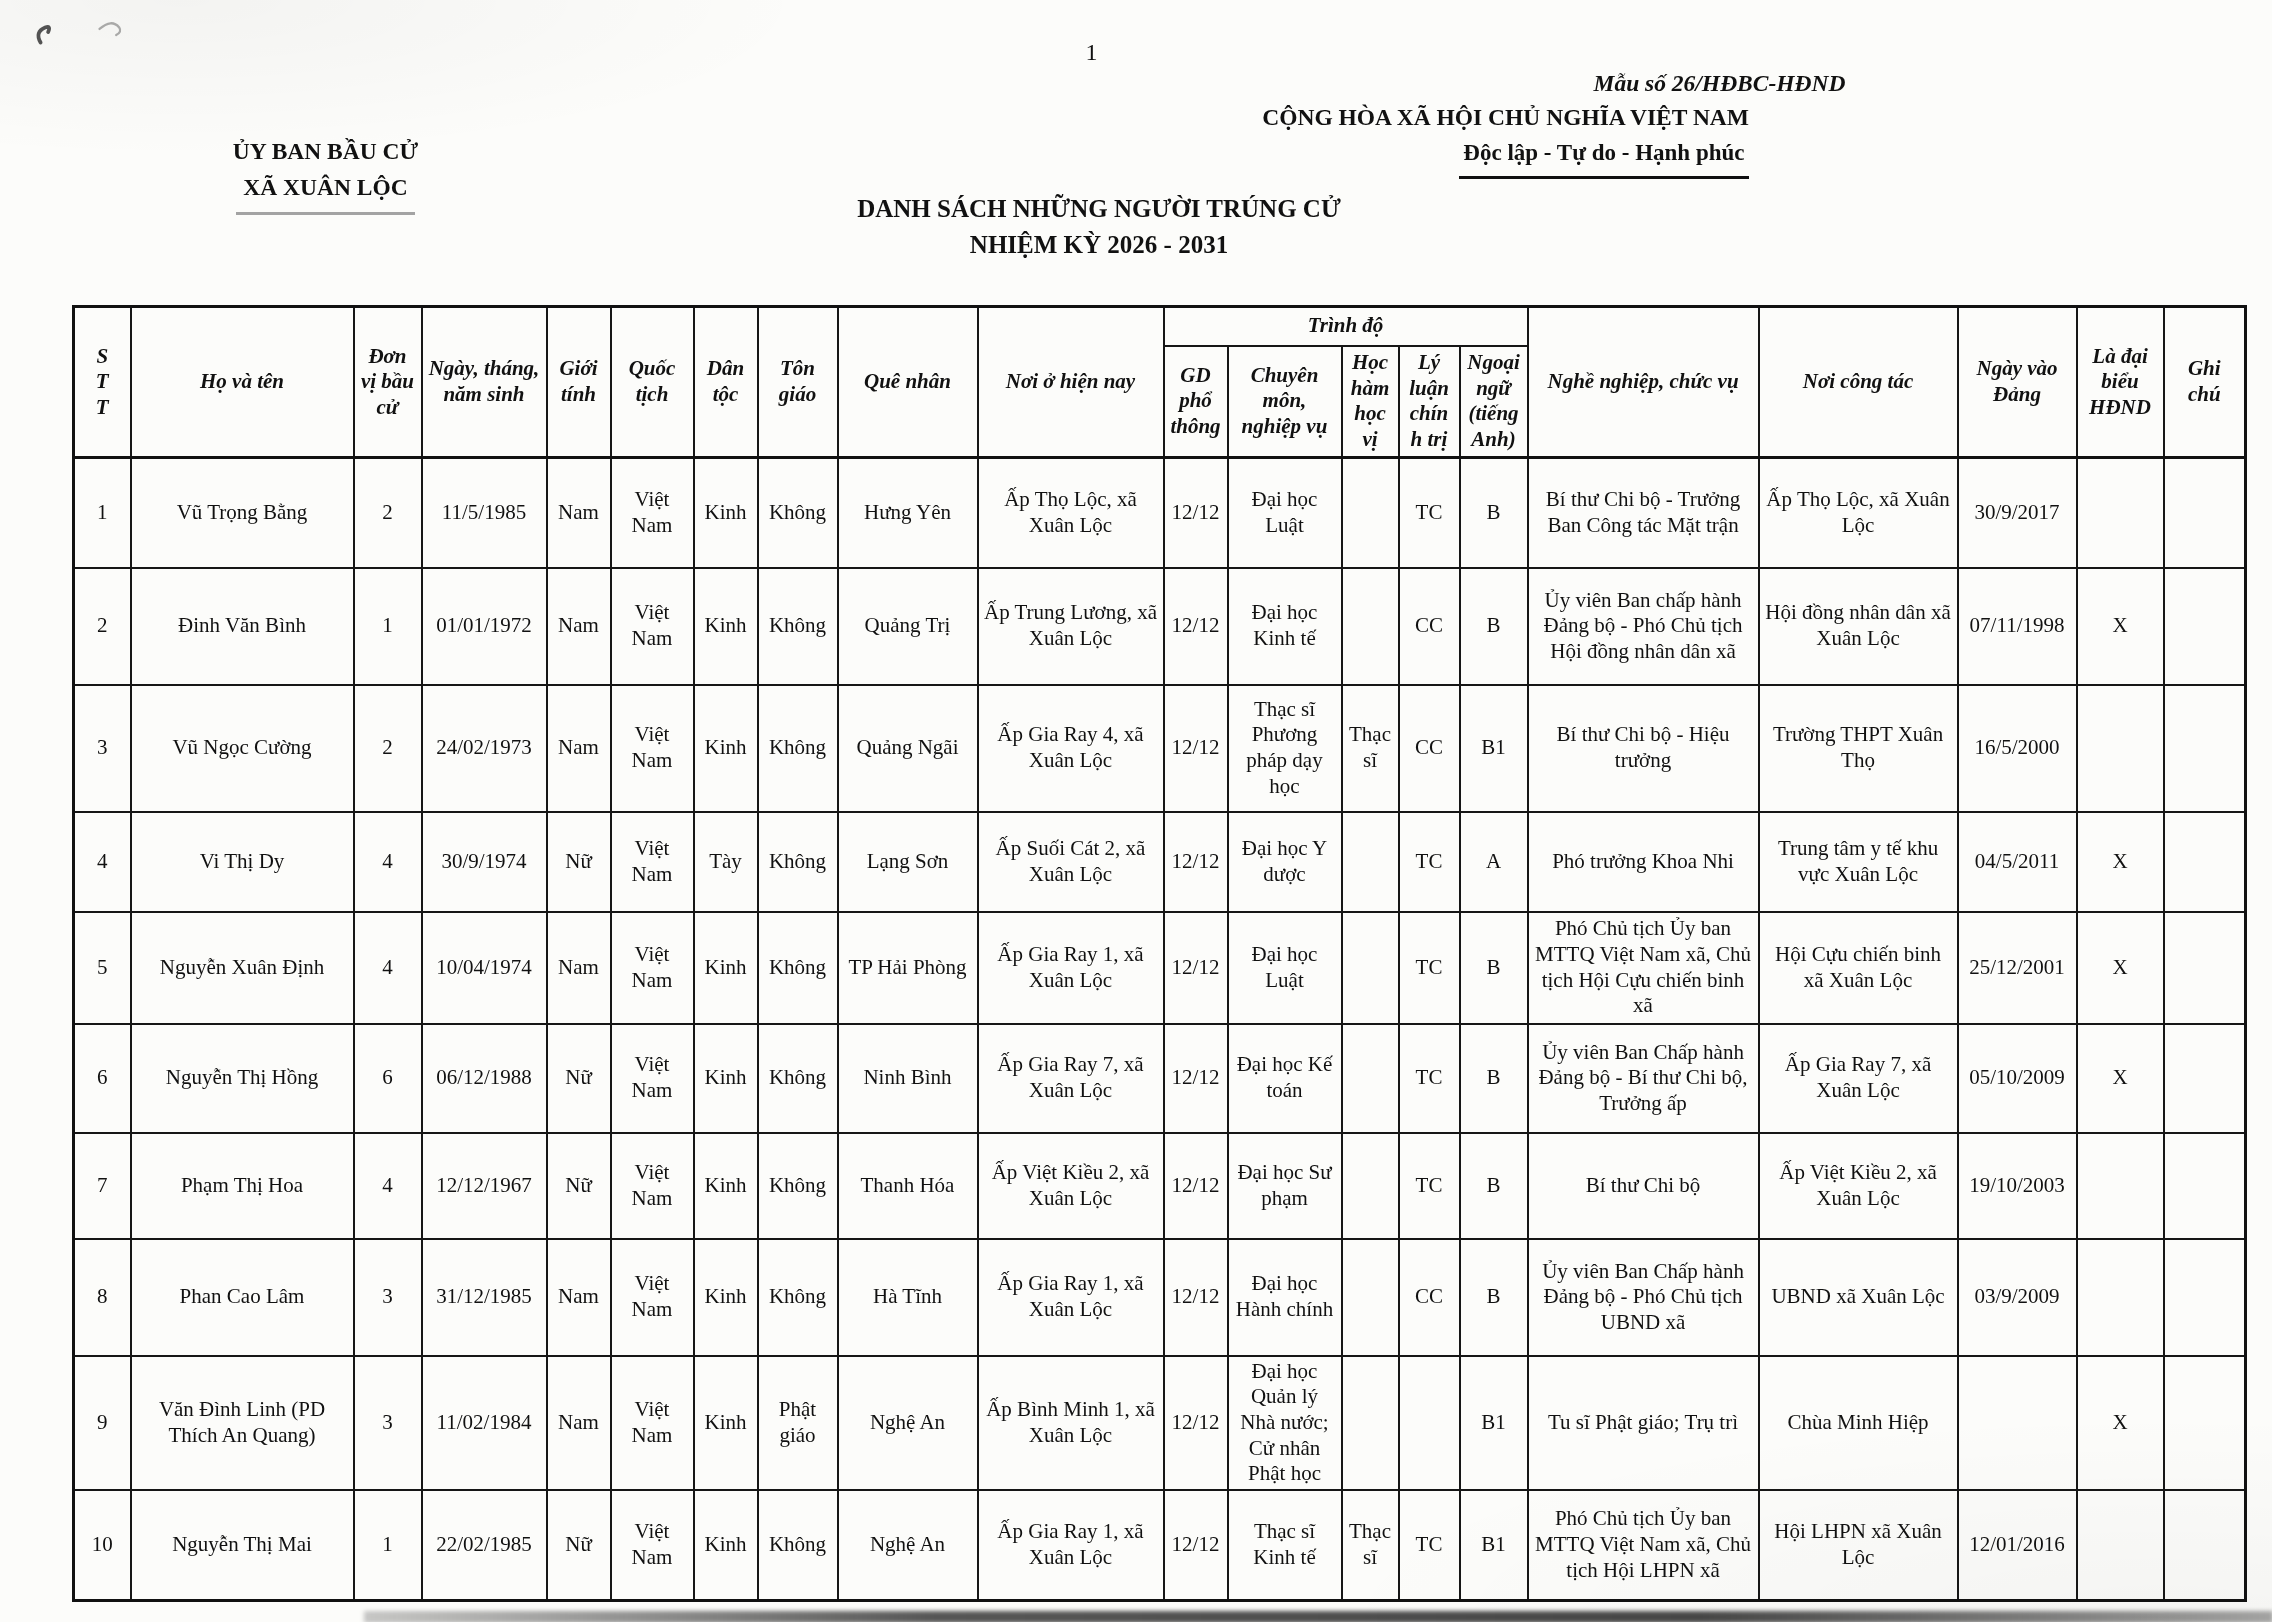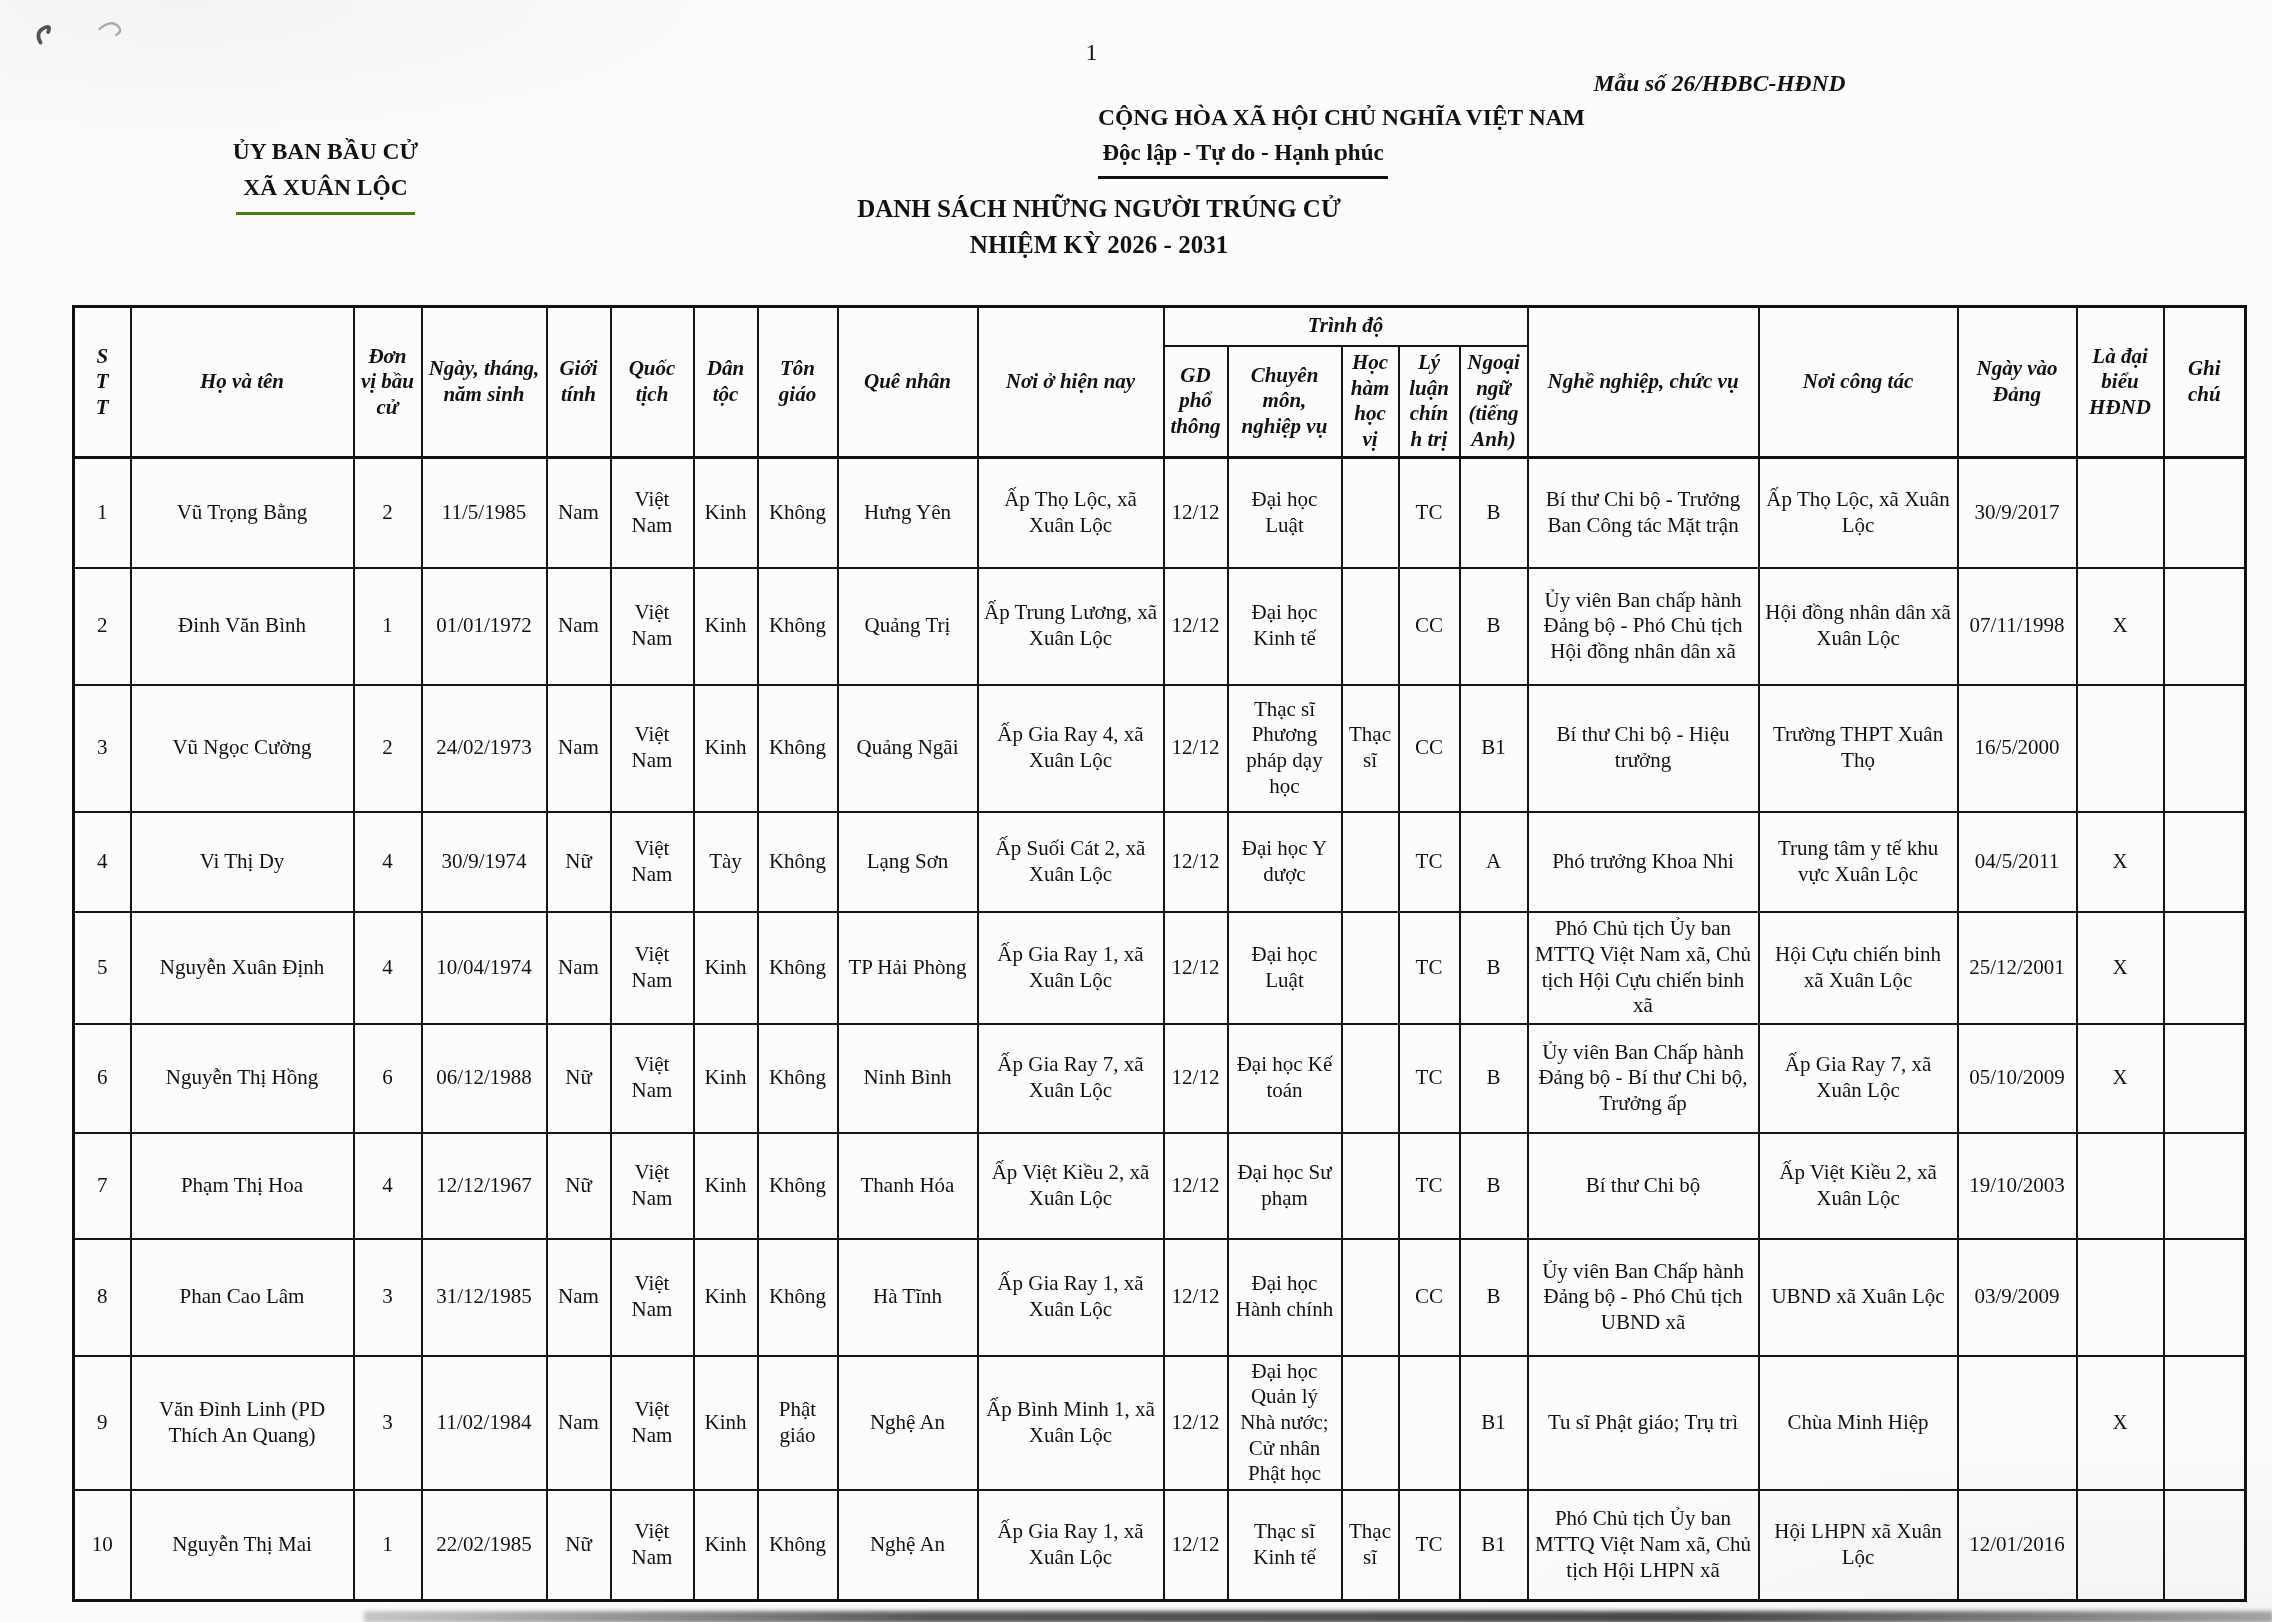--- a/index.html
+++ b/index.html
@@ -16,23 +16,23 @@
     background:
       radial-gradient(909px 227px at 8% 0%, rgba(0,0,0,0.035), transparent 70%),
       radial-gradient(1212px 303px at 95% 100%, rgba(0,0,0,0.03), transparent 70%);
   }
   .abs{position:absolute;}
 
   .page-number{left:1061px;top:39px;width:61px;font-size:24px;text-align:center;}
   .form-number{left:1530px;top:70px;width:379px;font-size:23.5px;text-align:center;font-weight:bold;font-style:italic;}
 
   .org-block{left:121px;top:97px;width:409px;text-align:center;font-size:23.5px;font-weight:bold;line-height:1.55;margin-top:36px;}
-  .org-underline{display:inline-block;border-bottom:3px solid #4d7c0f;padding:0 7.6px 6px 7.6px;text-align:center;}
-
-  .rep-block{left:1098px;top:100px;width:651px;text-align:left;font-size:23.5px;font-weight:bold;line-height:1.5;}
+  .org-underline{display:inline-block;border-bottom:3px solid #a3a3a3;padding:0 7.6px 6px 7.6px;text-align:center;}
+
+  .rep-block{left:1098px;top:100px;width:651px;text-align:right;font-size:23.5px;font-weight:bold;line-height:1.5;}
   .motto-underline{display:inline-block;border-bottom:3px solid #101010;padding:0 4.5px 5.3px 4.5px;font-size:23px;}
 
   .title-block{left:455px;top:191px;width:1288px;text-align:center;font-weight:bold;font-size:25px;line-height:1.42;}
 
   table.main{
     position:absolute;left:72px;top:305px;
     width:2174px;table-layout:fixed;border-collapse:collapse;
     font-size:21px;line-height:1.22;
   }
   table.main th,table.main td{

